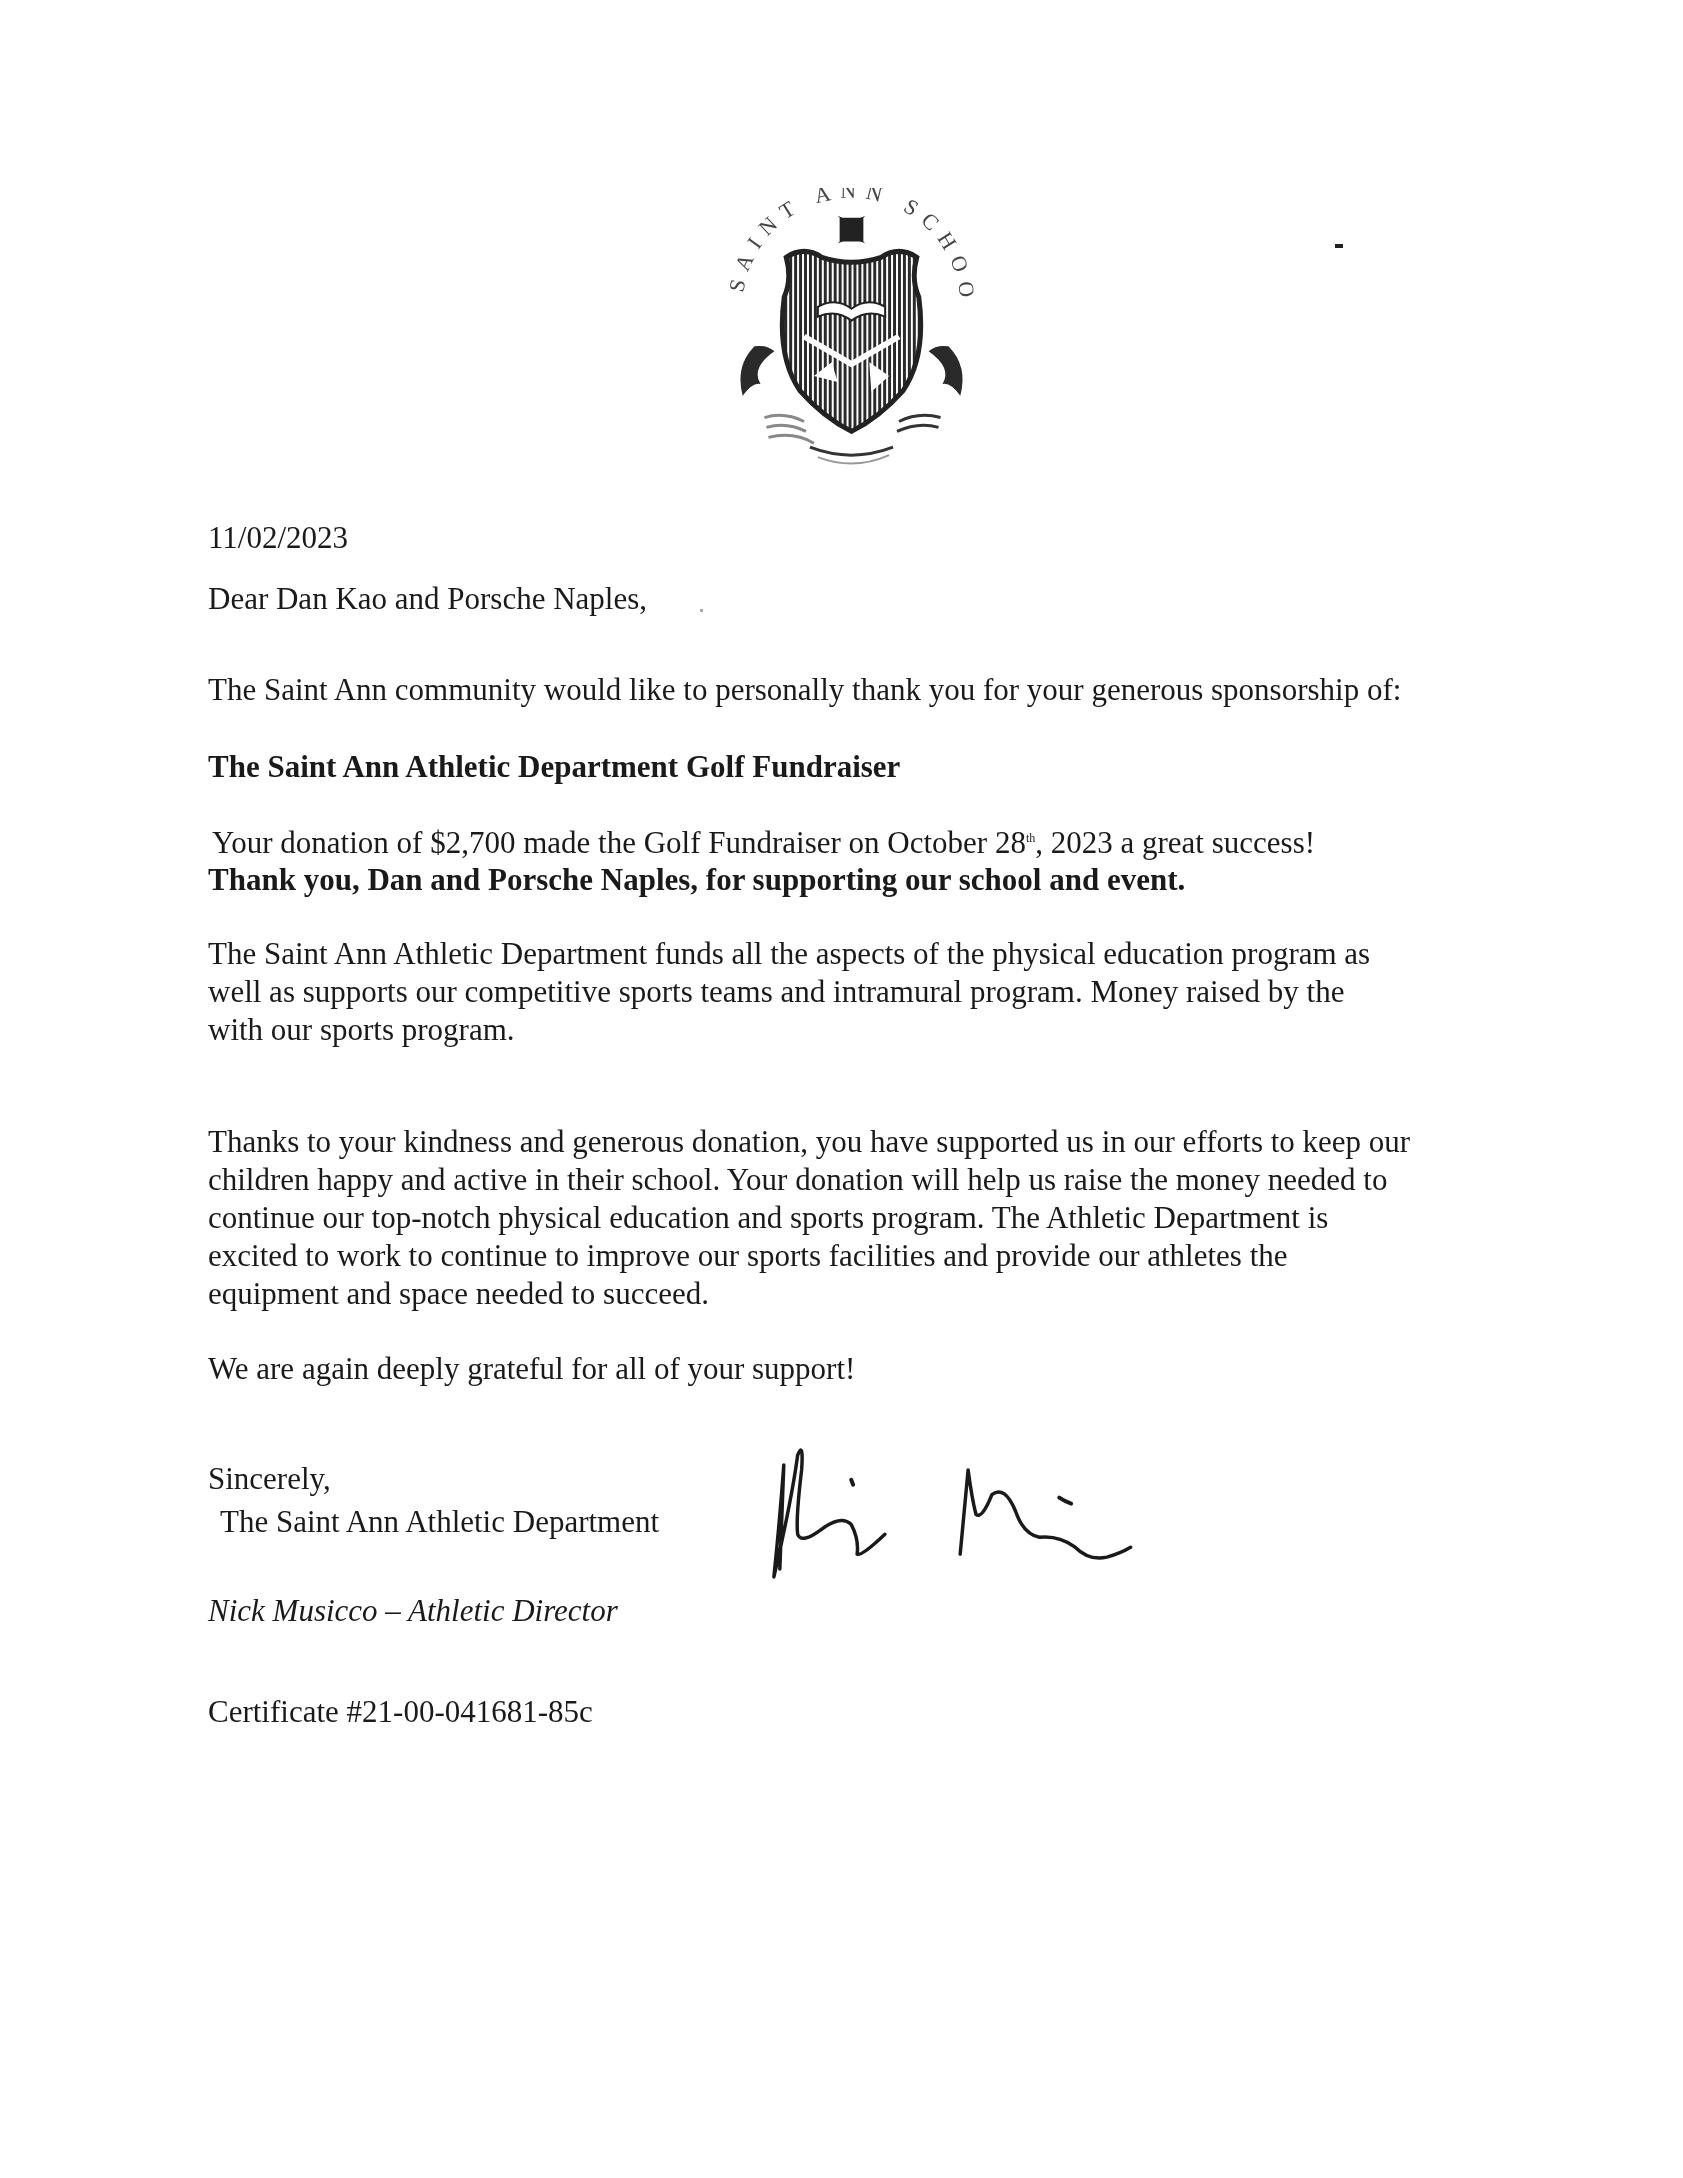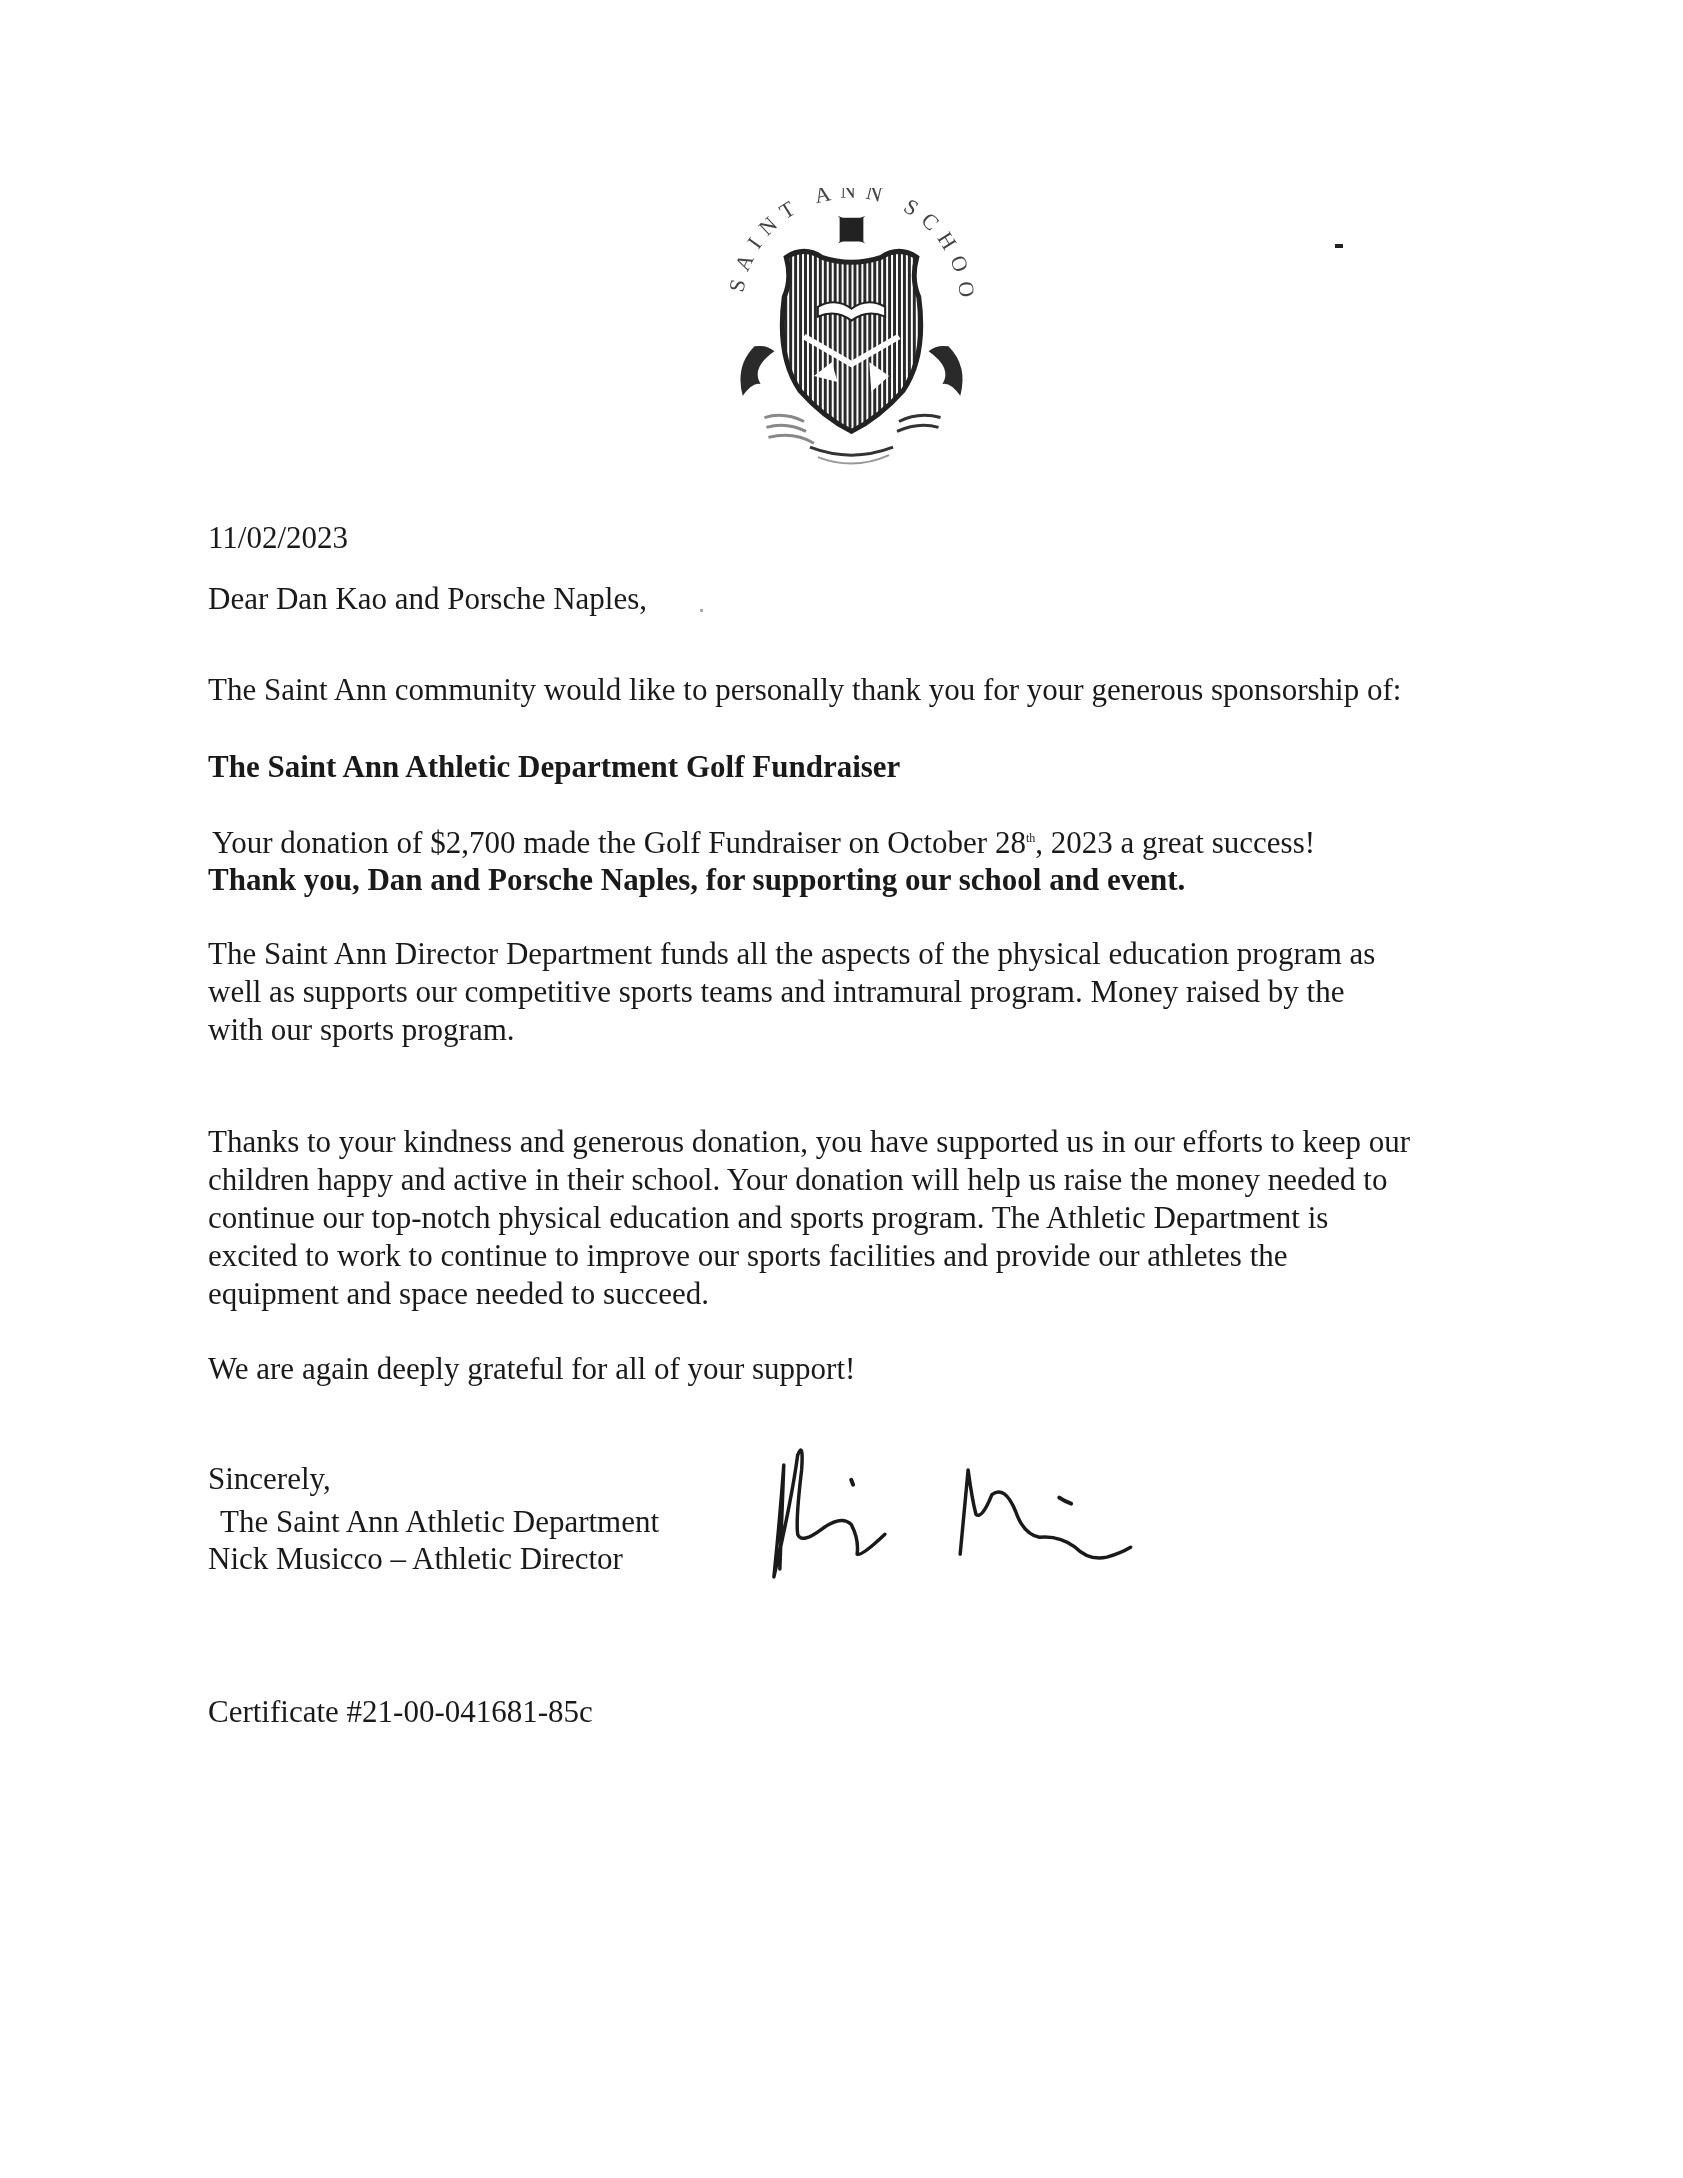--- a/index.html
+++ b/index.html
@@ -60,37 +60,37 @@
 
   <div class="txt" style="top:519px;">11/02/2023</div>
   <div class="txt" style="top:580px;">Dear Dan Kao and Porsche Naples,</div>
   <div class="txt" style="top:671px;">The Saint Ann community would like to personally thank you for your generous sponsorship of:</div>
   <div class="txt bold" style="top:748px;">The Saint Ann Athletic Department Golf Fundraiser</div>
 
   <div class="txt" style="top:824px;left:212px;"><span>Your donation of $2,700 made the Golf Fundraiser on October 28</span><sup>th</sup><span>, 2023 a great success!</span></div>
   <div class="txt bold" style="top:861px;">Thank you, Dan and Porsche Naples, for supporting our school and event.</div>
 
   <div class="para" style="top:935px;">
-    <div>The Saint Ann Director Department funds all the aspects of the physical education program as</div>
+    <div>The Saint Ann Athletic Department funds all the aspects of the physical education program as</div>
     <div>well as supports our competitive sports teams and intramural program. Money raised by the</div>
     <div>with our sports program.</div>
   </div>
 
   <div class="para" style="top:1123px;">
     <div>Thanks to your kindness and generous donation, you have supported us in our efforts to keep our</div>
     <div>children happy and active in their school. Your donation will help us raise the money needed to</div>
     <div>continue our top-notch physical education and sports program.  The Athletic Department is</div>
     <div>excited to work to continue to improve our sports facilities and provide our athletes the</div>
     <div>equipment and space needed to succeed.</div>
   </div>
 
   <div class="txt" style="top:1350px;">We are again deeply grateful for all of your support!</div>
   <div class="txt" style="top:1460px;">Sincerely,</div>
   <div class="txt" style="top:1503px;margin-left:12px;">The Saint Ann Athletic Department</div>
-  <div class="txt" style="top:1540px;">Nick Musicco – Athletic Director</div>
+  <div class="txt" style="top:1592px;font-style:italic;">Nick Musicco – Athletic Director</div>
 
   <svg class="sig" viewBox="0 0 550 150">
     <path d="M18 130 L22 25 Q18 80 12 138 Q30 60 36 15 Q42 0 40 30 Q34 80 36 95 Q40 105 60 90 Q80 75 90 85 Q98 100 96 115 Q100 118 124 95" fill="none" stroke="#1a1a1a" stroke-width="3.5" stroke-linecap="round" stroke-linejoin="round"></path>
     <path d="M90 40 L92 45" stroke="#1a1a1a" stroke-width="4" stroke-linecap="round"></path>
     <path d="M200 115 Q205 60 208 30 Q212 60 216 75 Q222 80 232 55 Q245 45 256 72 Q264 95 280 98 Q300 96 316 108 Q330 122 348 118 Q362 114 372 108" fill="none" stroke="#1a1a1a" stroke-width="3.5" stroke-linecap="round" stroke-linejoin="round"></path>
     <path d="M300 58 Q306 62 312 64" stroke="#1a1a1a" stroke-width="4" stroke-linecap="round"></path>
   </svg>
 
   <div class="txt" style="top:1693px;">Certificate #21-00-041681-85c</div>
 

